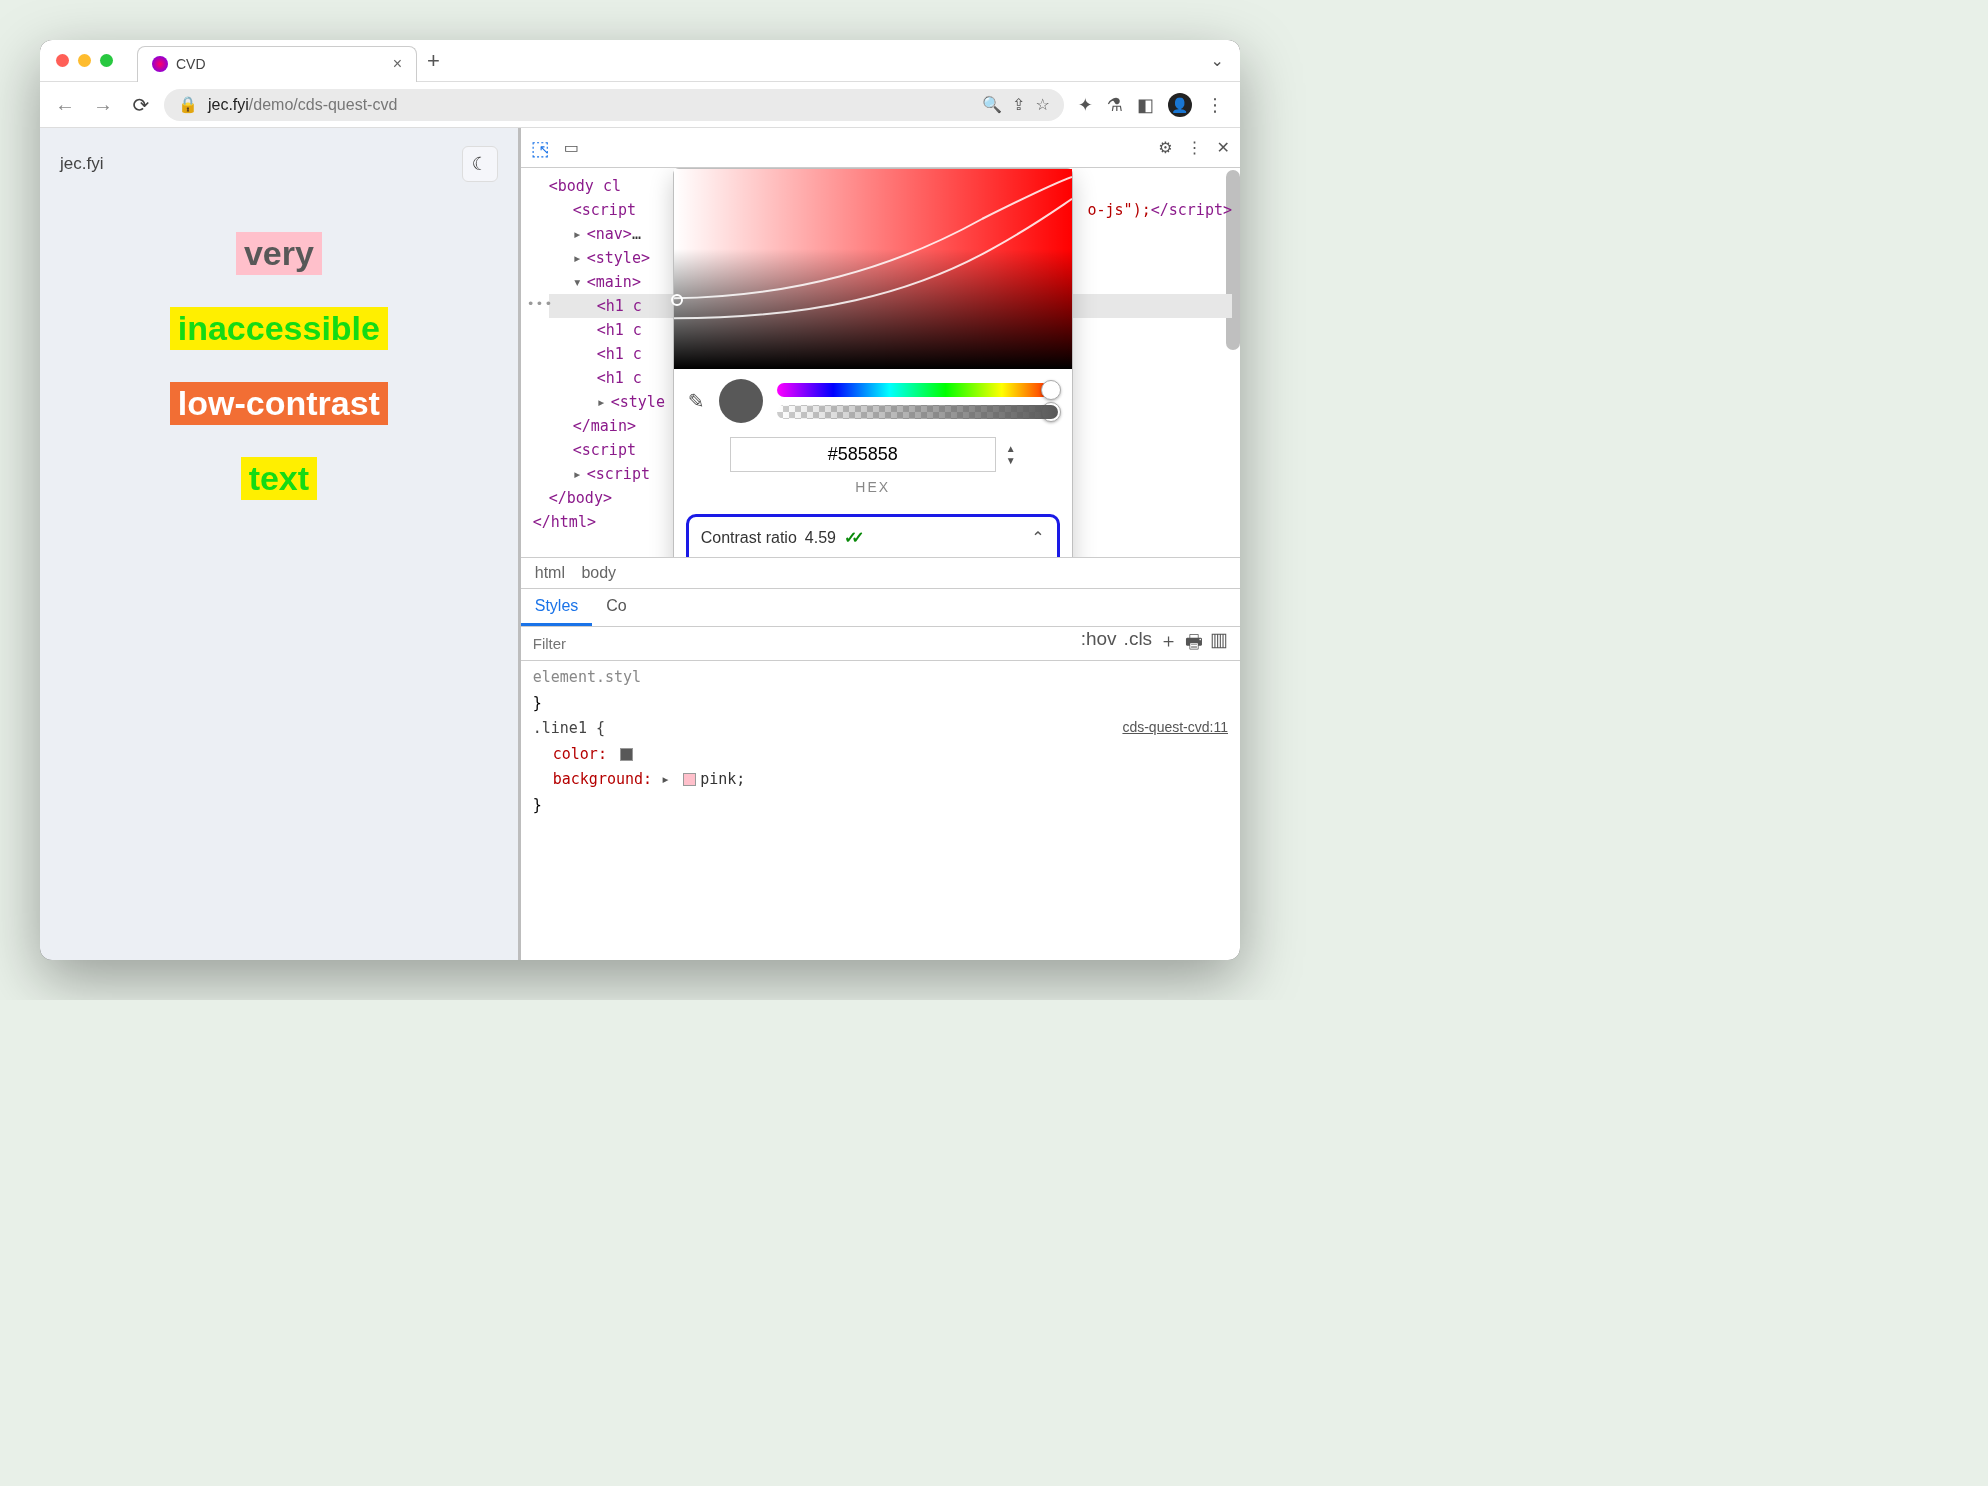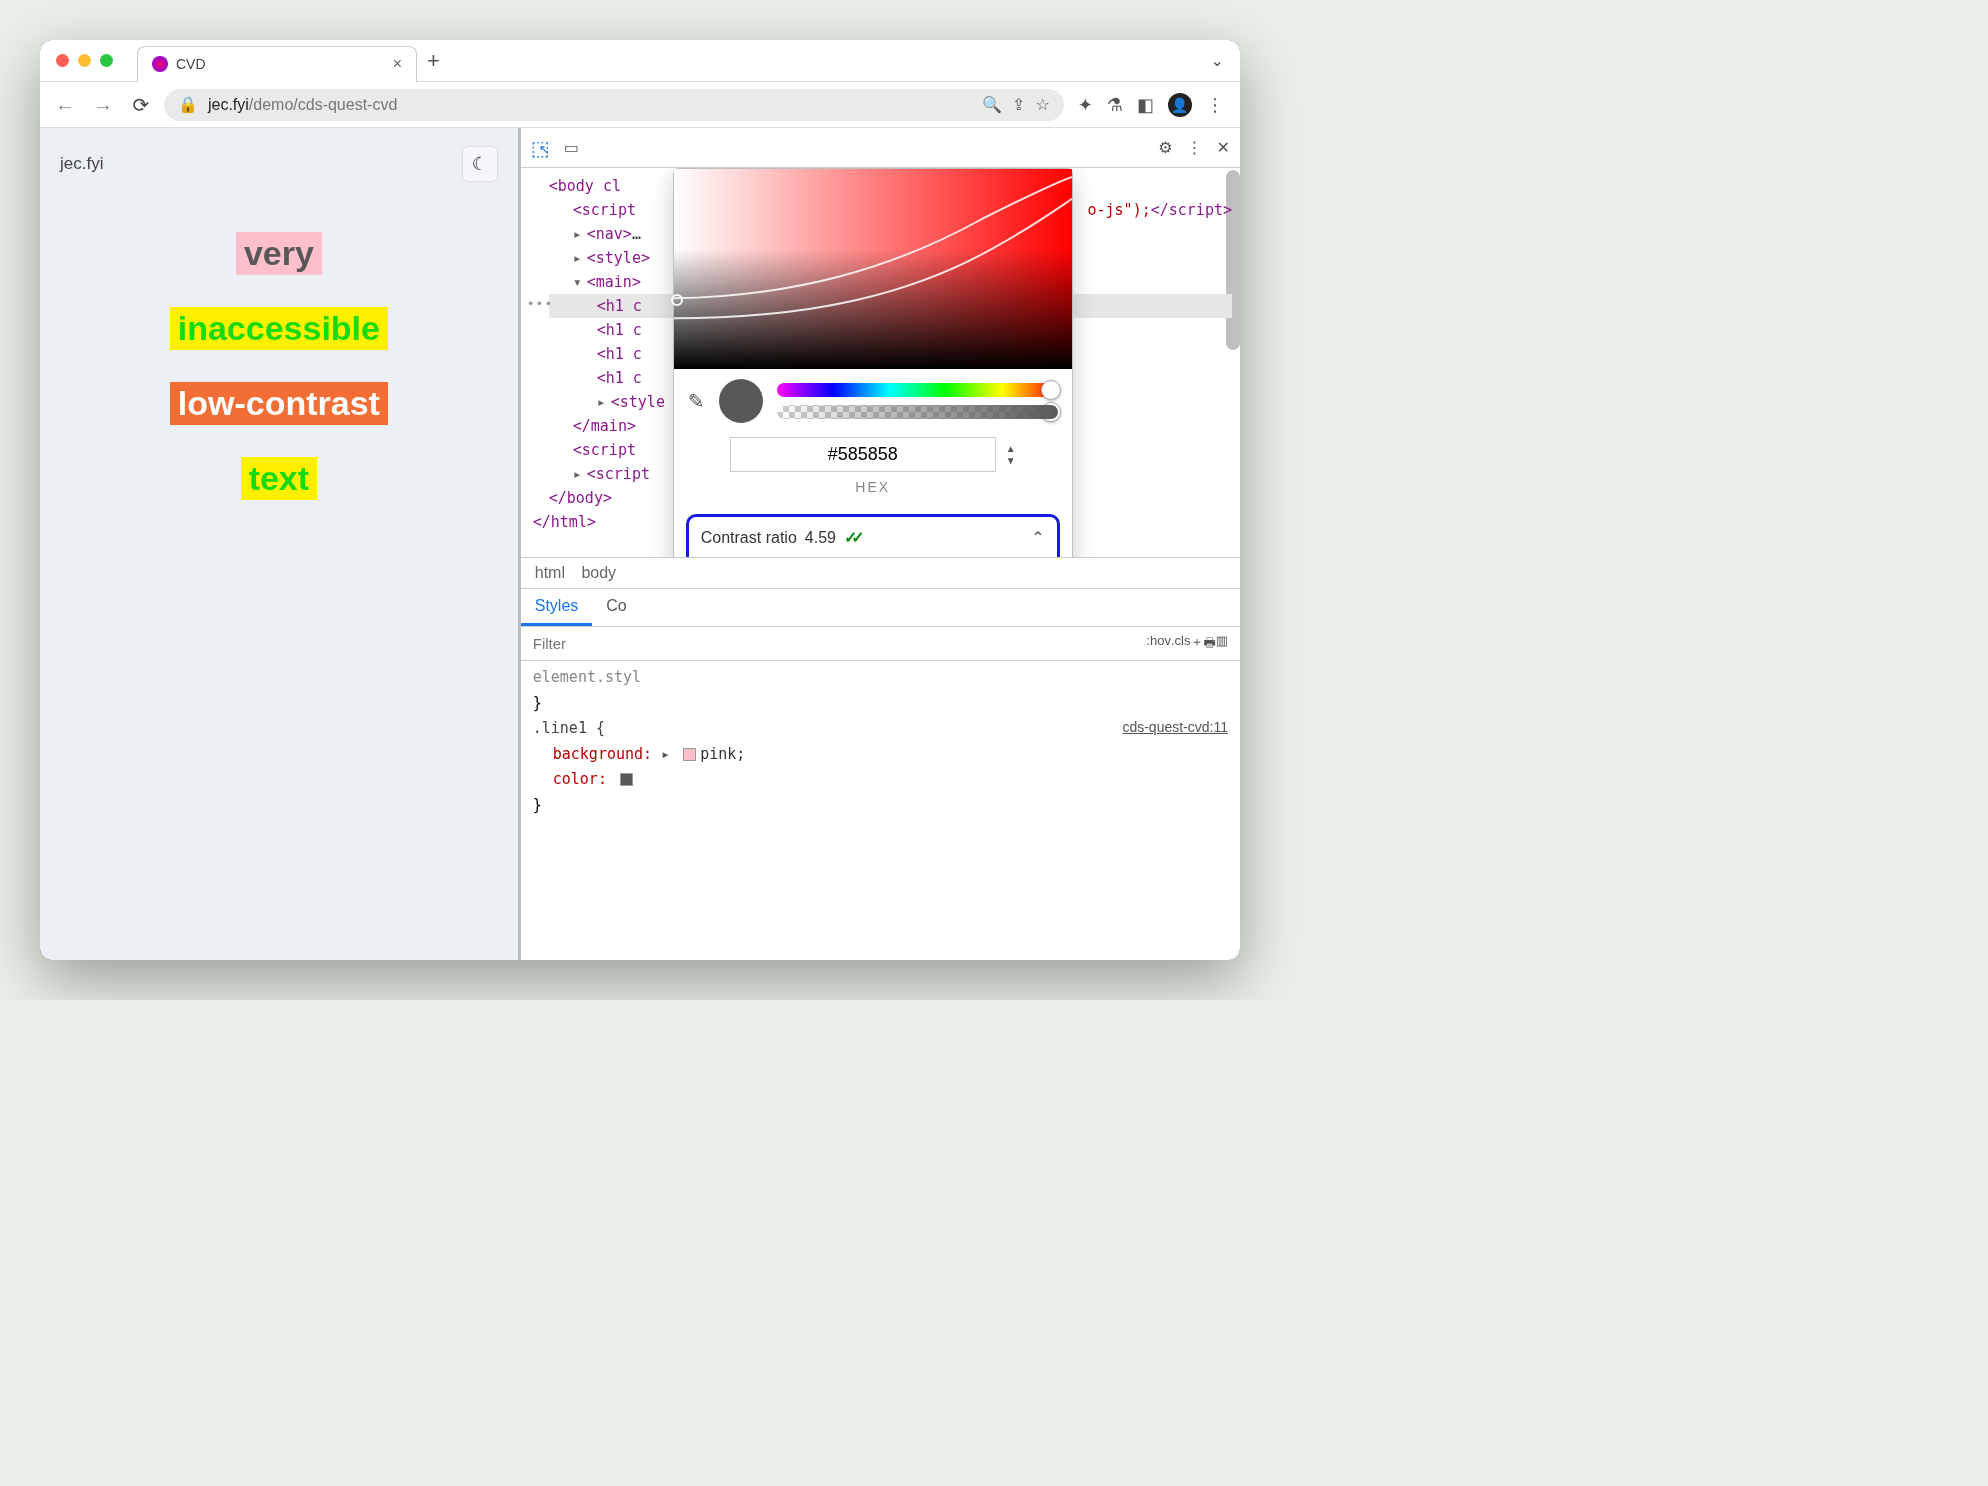--- a/index.html
+++ b/index.html
@@ -123,21 +123,21 @@
   }
   .dt-tab { padding: 8px 14px; cursor:pointer;}
   .dt-tab.active { color:#1a73e8; border-bottom: 3px solid #1a73e8; }
   .filter-row {
     display:flex; align-items:center; border-bottom:1px solid #ccc;
     font-family:-apple-system,sans-serif;
   }
   .filter-row input {
     flex:1; border:none; padding: 8px 12px; font-size:15px; outline:none;
   }
-  .filter-row .ficons { display:flex; gap:0; padding:0 12px; color:#555; font-size:13px;}
+  .filter-row .ficons { display:flex; gap:7px; padding:0 12px; color:#555; font-size:19px;}
   .styles-body {
     padding: 4px 12px; font-size:15px; line-height:1.7;
     font-family: Menlo, Consolas, monospace;
   }
   .selector { color:#444; }
   .prop { color:#b50000; }
   .val { color:#333; }
   .swatch { display:inline-block;width:13px;height:13px;border:1px solid #999;vertical-align:middle;margin:0 4px;}
   .source-link { float:right; color:#555; text-decoration:underline; font-family:-apple-system,sans-serif;font-size:14px;}
   
@@ -343,25 +343,25 @@
       </div>
 
       <div class="styles-body">
         <div style="color:#888">element.styl</div>
         <div>}</div>
         <div>
           <span class="source-link">cds-quest-cvd:11</span>
           <span class="selector">.line1 {</span>
         </div>
         <div style="padding-left:20px">
+          <span class="prop">color:</span>
+          <span class="swatch" style="background:#585858"></span>
+        </div>
+        <div style="padding-left:20px">
           <span class="prop">background:</span>
           <span style="color:#555">▸</span>
           <span class="swatch" style="background:pink"></span><span class="val">pink;</span>
         </div>
-        <div style="padding-left:20px">
-          <span class="prop">color:</span>
-          <span class="swatch" style="background:#585858"></span>
-        </div>
         <div>}</div>
       </div>
     </div>
   </div>
 </div>
 
 </body></html>

